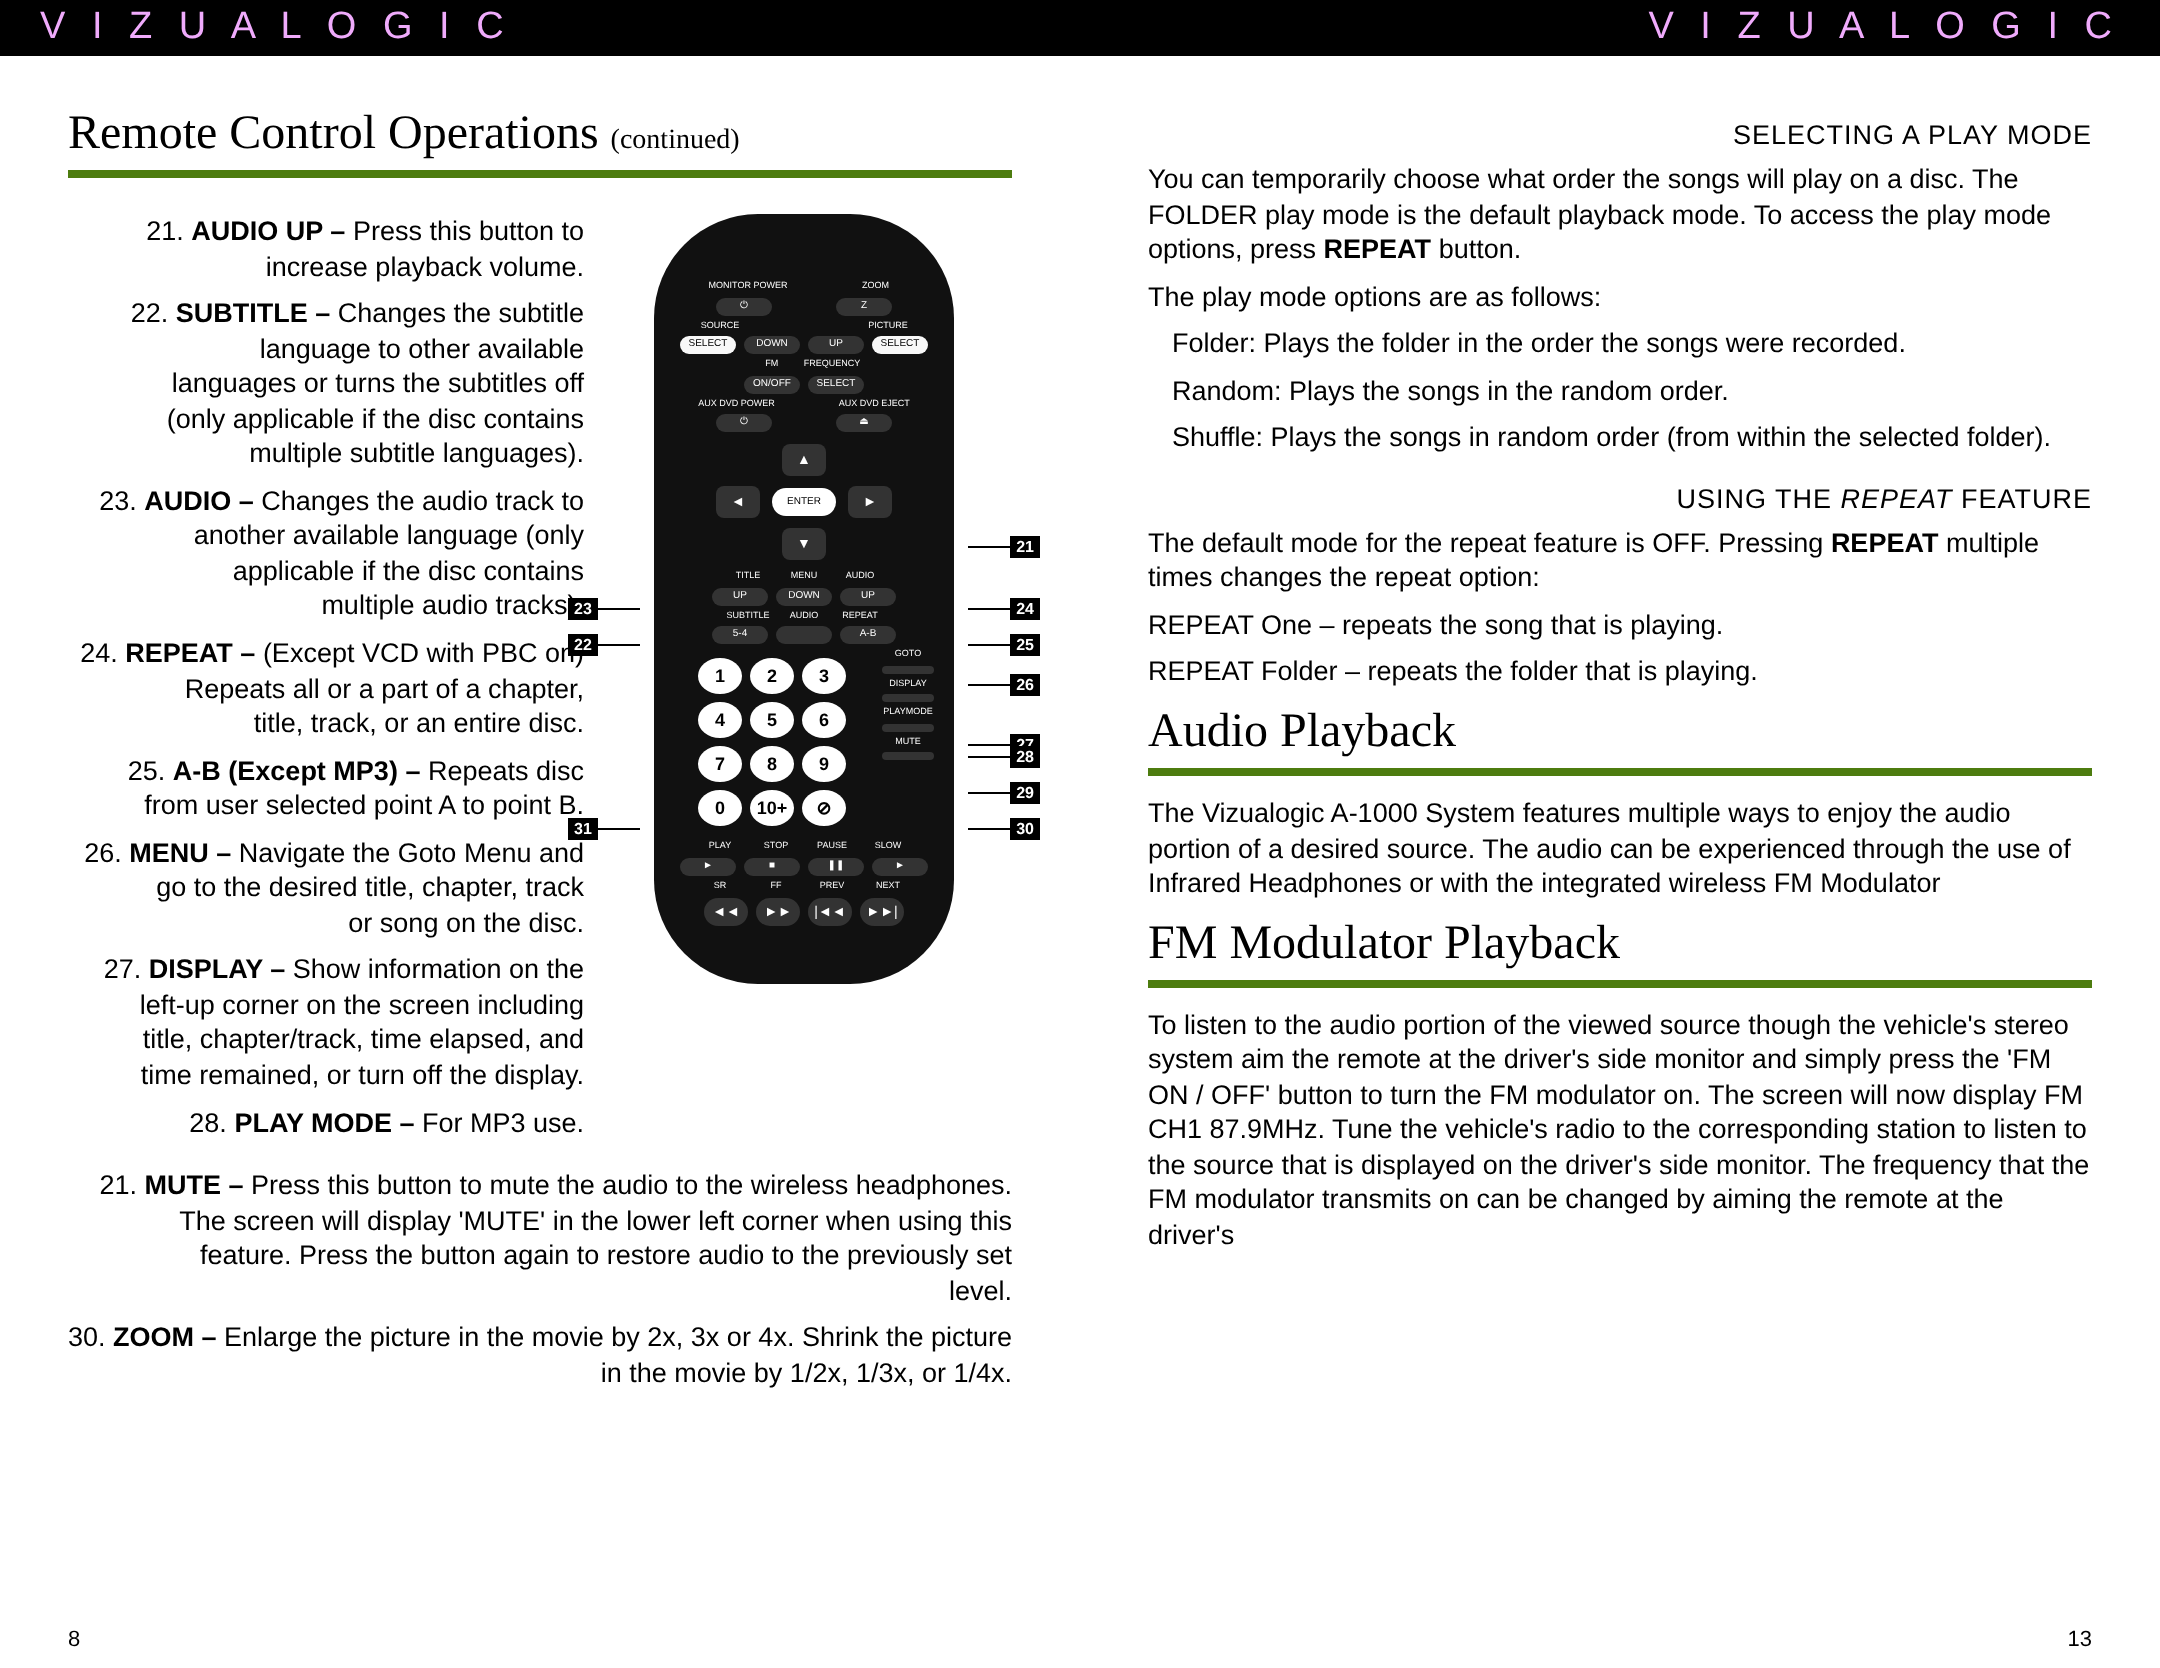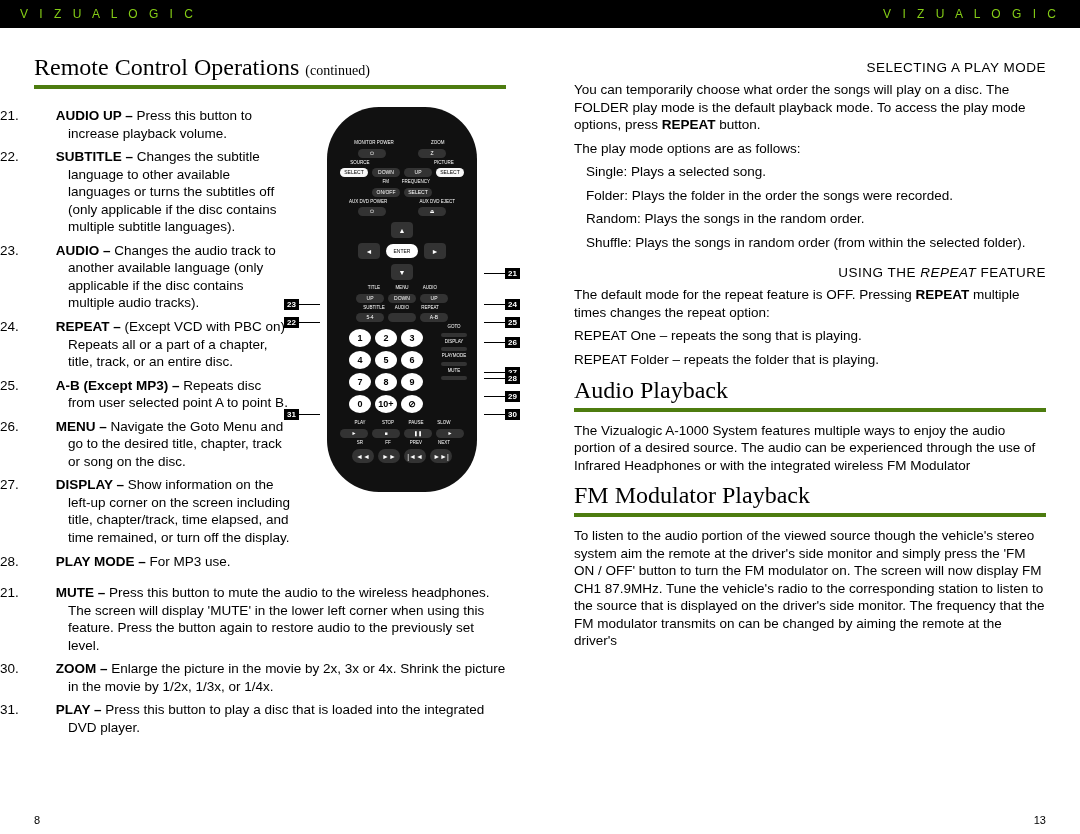--- a/index.html
+++ b/index.html
@@ -18,28 +18,28 @@
     position: relative;
   }
   .half {
     width: 540px;
     padding: 0;
     box-sizing: border-box;
     position: relative;
   }
   .header-bar {
     background: #000;
-    color: #84cc16;
+    color: #f0abfc;
     height: 28px;
     display: flex;
     align-items: center;
     padding: 0 20px;
     font-family: "Trebuchet MS", sans-serif;
     letter-spacing: 4px;
-    font-size: 12px;
+    font-size: 19px;
   }
   .header-bar.right { justify-content: flex-end; }
   .content {
     padding: 18px 34px 0 34px;
   }
   .section-title {
     font-family: "Comic Sans MS", "Segoe Script", cursive;
     font-size: 24px;
     border-bottom: 4px solid #4d7c0f;
     padding-bottom: 4px;
@@ -58,20 +58,21 @@
   p, li {
     font-size: 13.5px;
     line-height: 1.3;
     color: #000;
   }
   p { margin: 6px 0; }
   ol.numlist {
     list-style: none;
     padding: 0;
     margin: 8px 0 0 0;
+    text-align: right;
   }
   ol.numlist li {
     margin: 0 0 6px 0;
     padding-left: 34px;
     text-indent: -34px;
   }
   ol.numlist li .n { display: inline-block; min-width: 18px; }
   ol.numlist li b { font-weight: bold; }
 
   .left-cols {
@@ -415,36 +416,34 @@
                 <span class="line" style="width:14px"></span>
                 <span class="box">30</span>
               </div>
             </div>
         </div>
       </div>
 
       <ol class="numlist" id="list-b">
           <li><span class="n">21.</span> <b>MUTE –</b> Press this button to mute the audio to the wireless headphones. The screen will display 'MUTE' in the lower left corner when using this feature. Press the button again to restore audio to the previously set level.</li>
           <li><span class="n">30.</span> <b>ZOOM –</b> Enlarge the picture in the movie by 2x, 3x or 4x. Shrink the picture in the movie by 1/2x, 1/3x, or 1/4x.</li>
-          <li><span class="n">31.</span> <b>PLAY –</b> Press this button to play a disc that is loaded into the integrated DVD player.</li>
         </ol>
     </div>
     <div class="pagenum left">8</div>
   </div>
 
   <div class="half">
     <div class="header-bar right">
       <span class="logo">V I Z U A L O G I C</span>
     </div>
     <div class="content">
       <div class="subhead">SELECTING A PLAY MODE</div>
       <p><span>You can temporarily choose what order the songs will play on a disc. The FOLDER play mode is the default playback mode. To access the play mode options, press </span><b>REPEAT</b><span> button.</span></p>
       <p>The play mode options are as follows:</p>
       <div id="opts">
-          <p class="indent">Single: Plays a selected song.</p>
           <p class="indent">Folder: Plays the folder in the order the songs were recorded.</p>
           <p class="indent">Random: Plays the songs in the random order.</p>
           <p class="indent">Shuffle: Plays the songs in random order (from within the selected folder).</p>
         </div>
 
       <div class="subhead"><span>USING THE </span><em>REPEAT</em><span> FEATURE</span></div>
       <p><span>The default mode for the repeat feature is OFF. Pressing </span><b>REPEAT</b><span> multiple times changes the repeat option:</span></p>
       <p>REPEAT One – repeats the song that is playing.</p>
       <p>REPEAT Folder – repeats the folder that is playing.</p>
 

